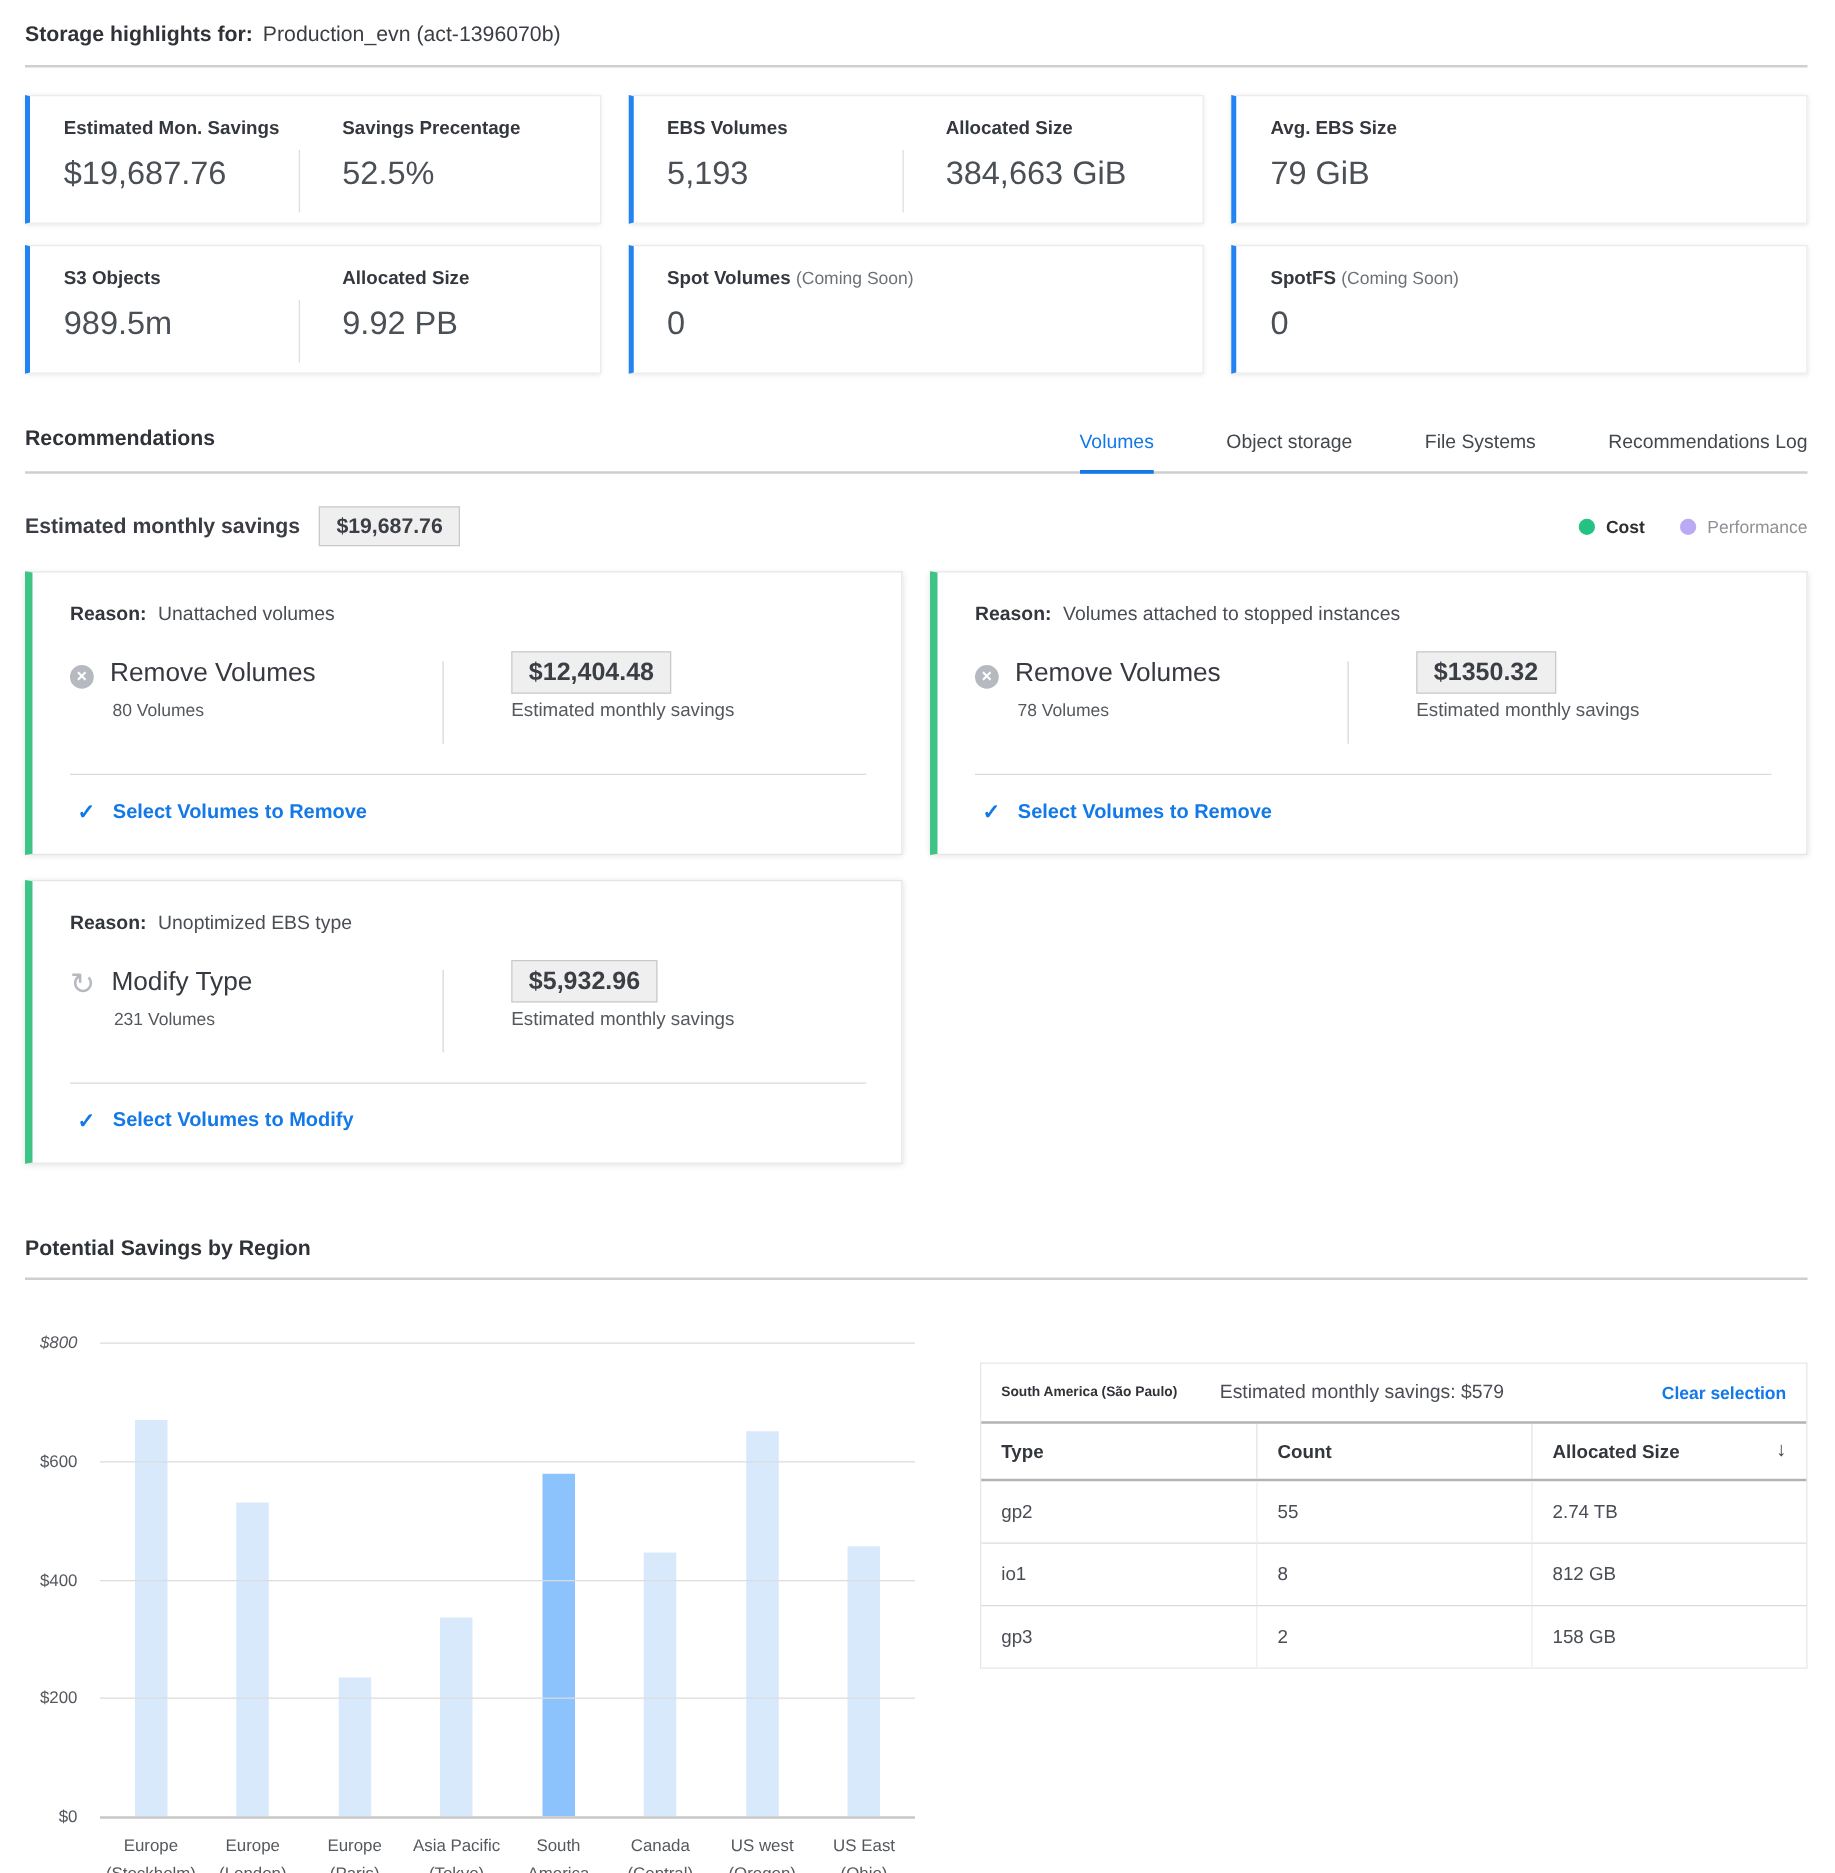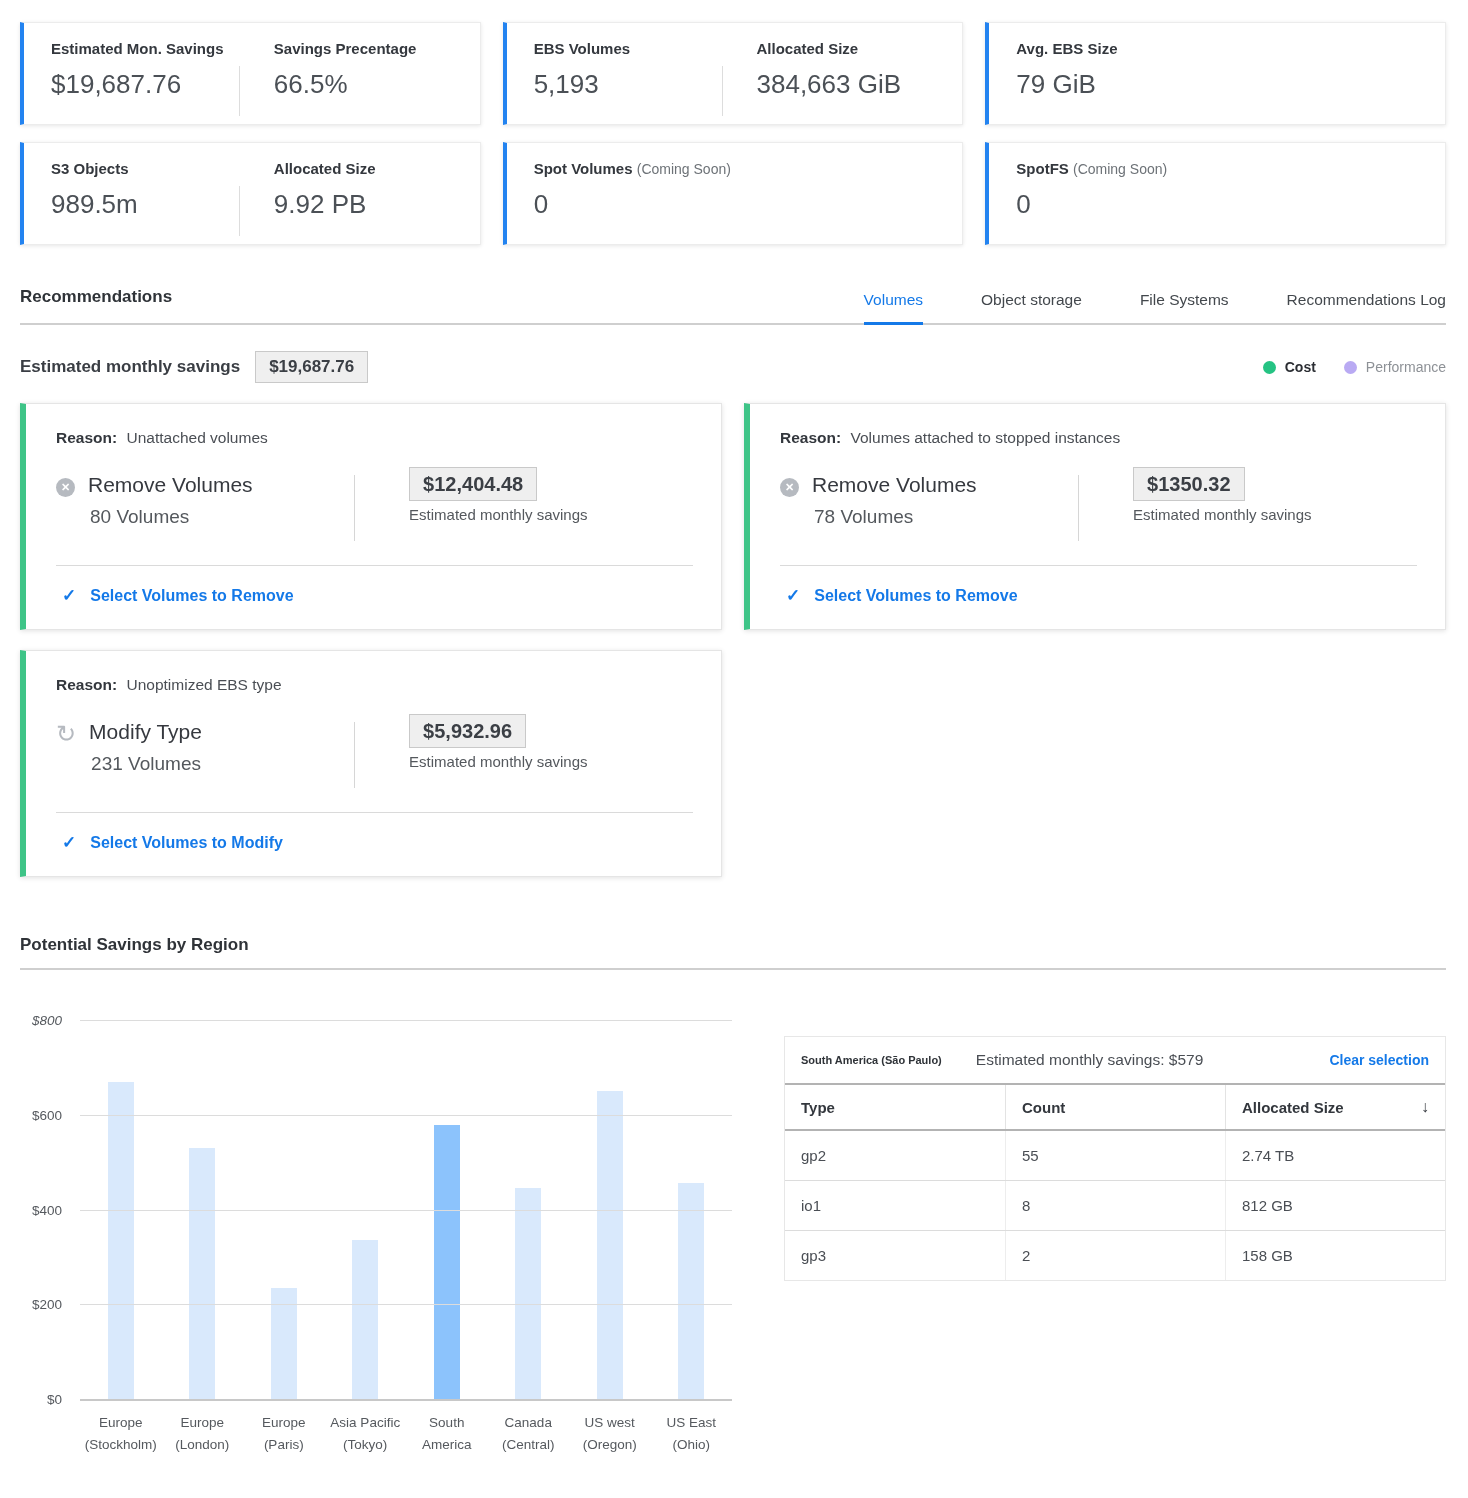--- a/index.html
+++ b/index.html
@@ -52,21 +52,21 @@
            box-shadow:0 1px 5px rgba(0,0,0,.12); padding:25px 28px 0 30px; background:#fff; }
   .reason { font-size:15.5px; color:#4a4e54; }
   .reason .rb { font-weight:700; color:#33373d; margin-right:5px; }
   .action-row { display:flex; margin-top:26px; }
   .action-left { flex:1.05; display:flex; gap:13px; }
   .remove-icon { width:19px; height:19px; border-radius:50%; background:#b6bac0; color:#fff;
                  font-size:11px; font-weight:700; display:flex; align-items:center;
                  justify-content:center; margin-top:5px; flex:none; }
   .modify-icon { color:#b6bac0; font-size:24px; line-height:1; margin-top:2px; flex:none; }
   .action-title { font-size:21px; color:#36393f; }
-  .action-count { font-size:19px; color:#54585d; margin-top:9px; margin-left:2px; }
+  .action-count { font-size:14px; color:#54585d; margin-top:9px; margin-left:2px; }
   .vdivider { width:1px; background:#d6d6d6; height:66px; margin-top:2px; }
   .action-right { flex:1; padding-left:54px; }
   .caption { font-size:15px; color:#54585d; margin-top:10px; }
   .rcard hr { border:none; border-top:1px solid #dadada; margin:24px 0 0 0; }
   .card-link { display:flex; align-items:center; gap:14px; padding:19px 0 23px 6px;
                color:#1479e8; font-weight:700; font-size:16px; cursor:pointer; }
   .check-icon { font-size:17px; font-weight:700; }
 
   
   .region-header { margin:58px 22px 0 20px; border-bottom:2px solid #cfcfcf; padding-bottom:13px;
@@ -100,32 +100,36 @@
   .t-row { display:grid; grid-template-columns:1fr 1fr 1fr; border-bottom:1px solid #dcdcdc; }
   .t-row:last-child { border-bottom:none; }
   .td { padding:16px; font-size:15px; color:#4a4e54; }
   .td + .td { border-left:1px solid #ededed; }
 </style>
 </head>
 <body>
 
 <div class="page">
 
+  <div class="header">
+    <span class="bold">Storage highlights for:</span>
+    <span class="val">Production_evn (act-1396070b)</span>
+  </div>
 
   <div class="cards">
 
     <div class="hcard">
       <div class="metric first">
         <div class="mlabel">Estimated Mon. Savings</div>
         <div class="mvalue">$19,687.76</div>
       </div>
       <div class="vdiv"></div>
       <div class="metric second">
         <div class="mlabel">Savings Precentage</div>
-        <div class="mvalue">66.5%</div>
+        <div class="mvalue">52.5%</div>
       </div>
     </div>
 
     <div class="hcard">
       <div class="metric first">
         <div class="mlabel">EBS Volumes</div>
         <div class="mvalue">5,193</div>
       </div>
       <div class="vdiv"></div>
       <div class="metric second">

